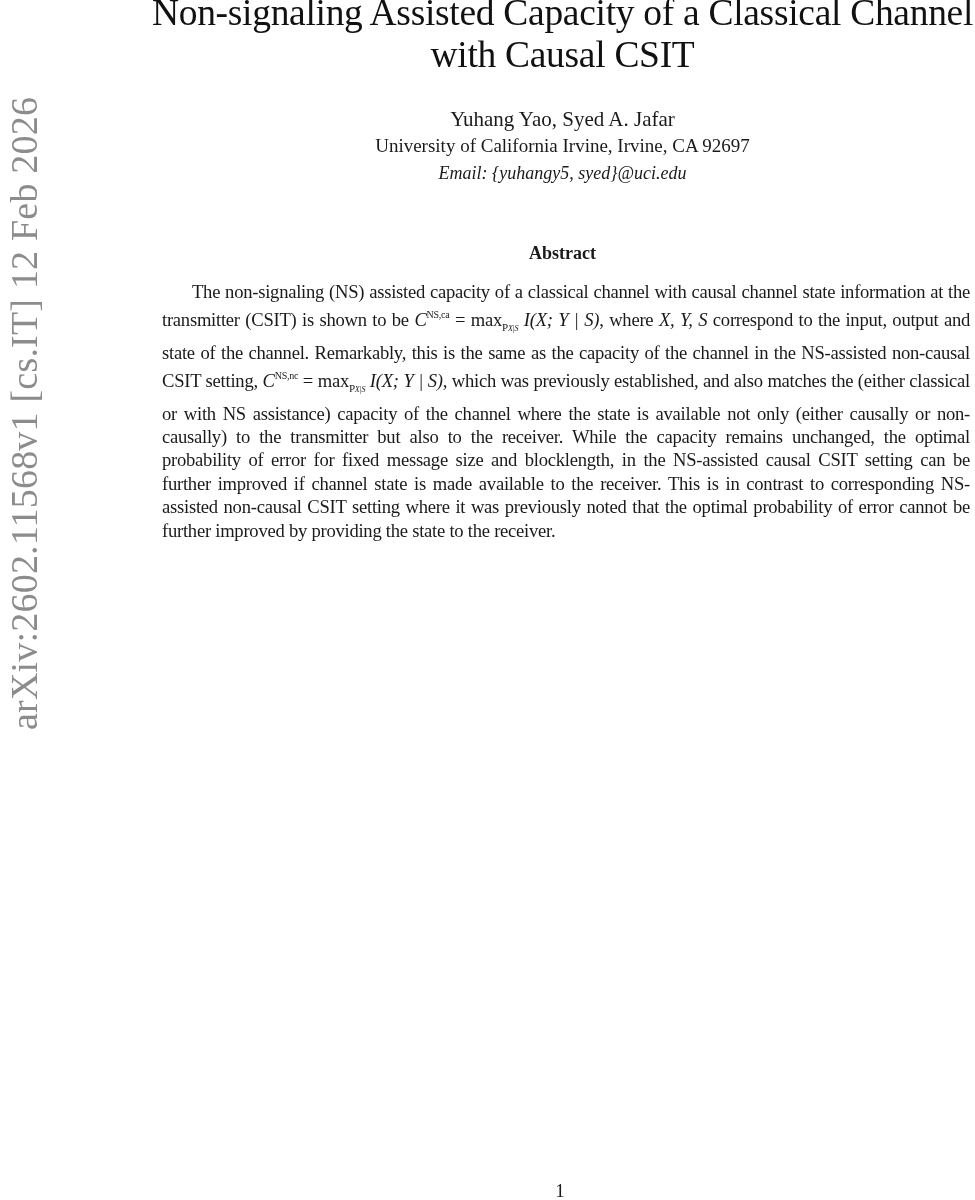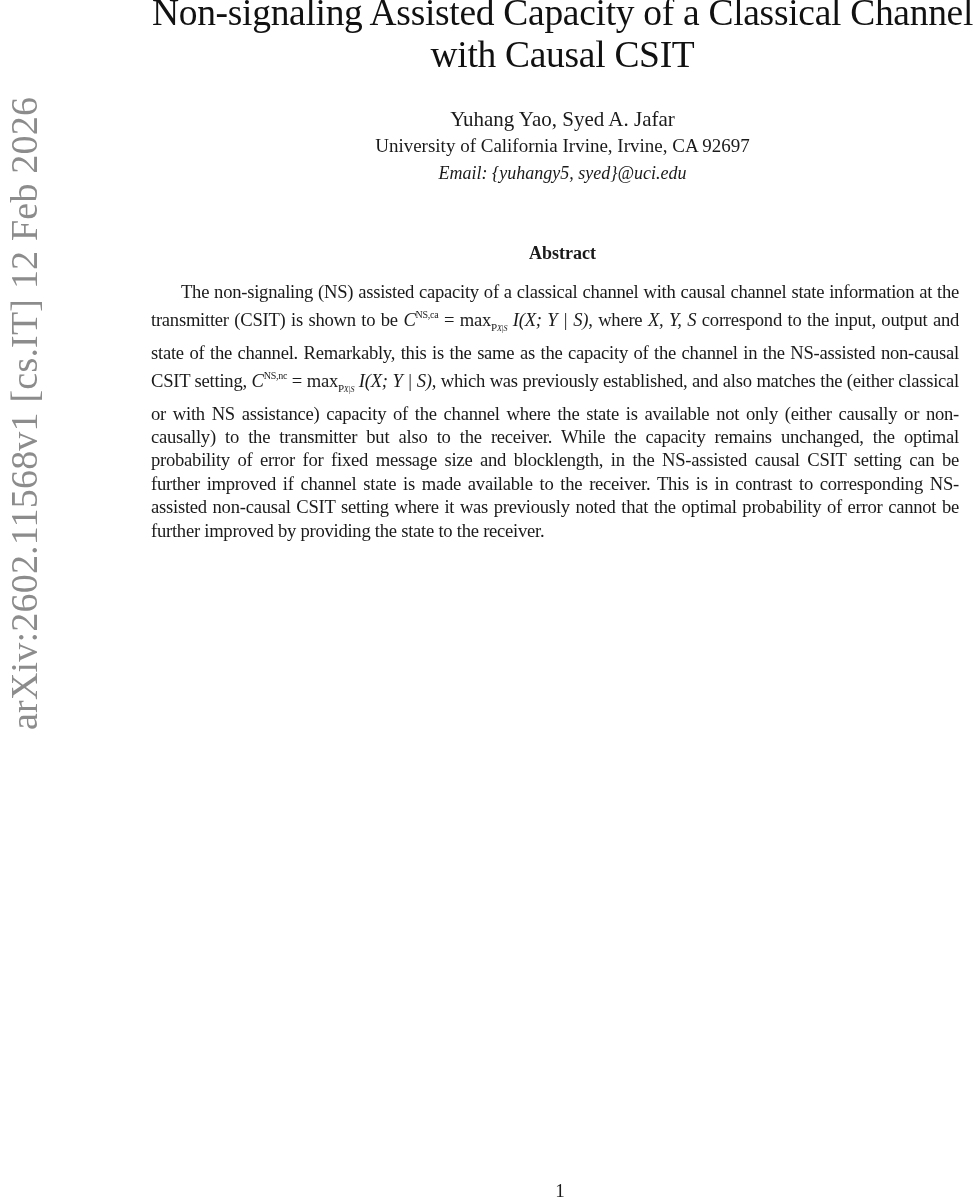--- a/index.html
+++ b/index.html
@@ -8,21 +8,21 @@
     .sidebar-stamp { position:absolute; left:-2px; top:170px; width:48px; height:560px; }
     .sidebar-stamp span { position:absolute; left:0; top:0; transform-origin:left top;
       transform: translate(4px, 560px) rotate(-90deg); white-space:nowrap;
       font-family:"Liberation Serif","DejaVu Serif",serif; font-size:38px; color:#8c8c8c; letter-spacing:0.2px; }
     .title { position:absolute; left:140px; top:-8px; width:845px; text-align:center;
       font-size:37.5px; line-height:42px; color:#111; letter-spacing:-0.3px; }
     .authors { position:absolute; left:140px; top:107px; width:845px; text-align:center; font-size:21px; line-height:24px; }
     .affil { position:absolute; left:140px; top:135px; width:845px; text-align:center; font-size:19px; line-height:22px; }
     .email { position:absolute; left:140px; top:162px; width:845px; text-align:center; font-size:18px; line-height:22px; font-style:italic; }
     .abs-heading { position:absolute; left:140px; top:243px; width:845px; text-align:center; font-size:18px; font-weight:bold; }
-    .abstract { position:absolute; left:151px; top:280px; width:808px; font-size:18.6px; line-height:23.4px;
+    .abstract { position:absolute; left:162px; top:280px; width:808px; font-size:18.6px; line-height:23.4px;
       text-align:justify; text-indent:30px; letter-spacing:-0.25px; hyphens:manual; }
     .math { font-style:italic; }
     .sup { font-size:10px; vertical-align:8px; font-style:normal; }
     .sub { font-size:11px; vertical-align:-5px; }
     .page-num { position:absolute; left:520px; top:1180px; width:80px; text-align:center; font-size:19px; }
   </style>
 </head>
 <body>
 
 <div class="sidebar-stamp">

